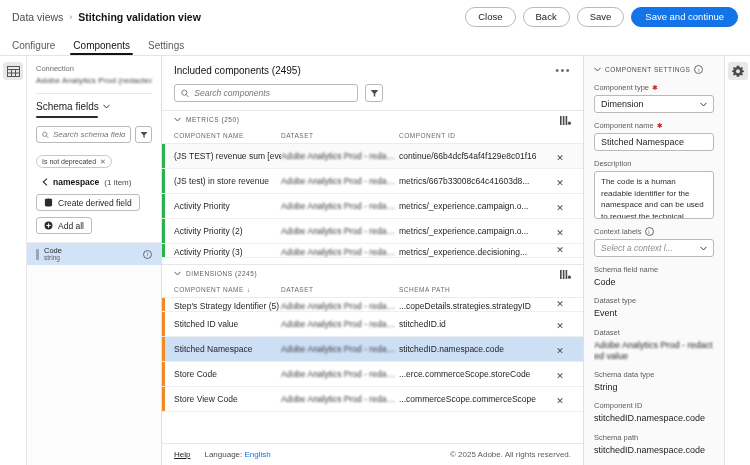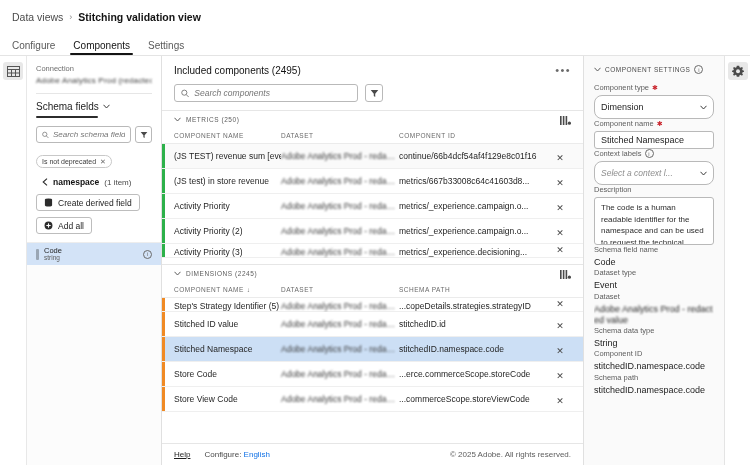--- a/index.html
+++ b/index.html
@@ -122,22 +122,22 @@
   .f-lang a { color:#1473e6; text-decoration:none; cursor:pointer; }
   .f-copy { margin-left:auto; font-size:8px; color:#5d5d5d; }
 
   
   .right { width:140px; flex:0 0 140px; background:#fafafa; display:flex; flex-direction:column;
            min-height:0; padding:9px 10px 0 10px; overflow:hidden; }
   .rp-head { display:flex; align-items:center; gap:4px; margin-bottom:9px; }
   .rp-title { font-size:6.5px; letter-spacing:.5px; color:#4a4a4a; }
   .flabel { font-size:7.5px; color:#5d5d5d; margin-bottom:3px; display:flex; align-items:center; gap:3px; }
   .req { color:#c9252d; font-size:7px; }
-  .fgroup { margin-bottom:0; }
-  .select { height:24px; border:1px solid #b9b9b9; border-radius:8px; background:#fff; display:flex; align-items:center;
+  .fgroup { margin-bottom:8px; }
+  .select { height:18px; border:1px solid #b9b9b9; border-radius:3px; background:#fff; display:flex; align-items:center;
             padding:0 6px; font-size:9px; color:#1d1d1d; cursor:pointer; }
   .select .chev { margin-left:auto; }
   .select.ph { color:#8e8e8e; font-style:italic; font-size:8.5px; }
   .input { height:18px; border:1px solid #b9b9b9; border-radius:3px; background:#fff; display:flex; align-items:center;
            padding:0 6px; font-size:9px; color:#1d1d1d; }
   .ta { height:48px; border:1px solid #b9b9b9; border-radius:3px; background:#fff; padding:4px 6px; font-size:8px;
         color:#2c2c2c; line-height:1.45; overflow:hidden; cursor:text; }
   .rovalue { font-size:9px; color:#1d1d1d; word-break:break-all; line-height:1.25; }
   .rovalue.blur { filter:blur(1.1px); }
   .rp-scroll { overflow:hidden; }
@@ -148,20 +148,26 @@
 <body>
 
 <div class="app">
 
   <div class="topbar">
     <div class="crumbs">
       <span class="crumb-root">Data views</span>
       <span class="crumb-sep">›</span>
       <span class="crumb-cur">Stitching validation view</span>
     </div>
+    <div class="topbtns">
+      <button class="btn">Close</button>
+      <button class="btn">Back</button>
+      <button class="btn">Save</button>
+      <button class="btn cta">Save and continue</button>
+    </div>
   </div>
 
   <div class="tabs">
     <div class="tab">Configure</div>
     <div class="tab active">Components</div>
     <div class="tab">Settings</div>
   </div>
 
   <div class="body">
 
@@ -384,32 +390,32 @@
             <span class="bar dim"></span>
             <span class="cell c-name">Store Code</span>
             <span class="cell c-ds ds">Adobe Analytics Prod - redacted</span>
             <span class="cell c-id">...erce.commerceScope.storeCode</span>
             <span class="c-x"><span class="x">✕</span></span>
           </div>
           <div class="row">
             <span class="bar dim"></span>
             <span class="cell c-name">Store View Code</span>
             <span class="cell c-ds ds">Adobe Analytics Prod - redacted</span>
-            <span class="cell c-id">...commerceScope.storeViewCode</span>
+            <span class="cell c-id">...commerceScope.commerceScope</span>
             <span class="c-x"><span class="x">✕</span></span>
           </div>
         </div>
       </div>
 
       <div style="flex:1"></div>
 
       <div class="footer">
         <span class="f-help">Help</span>
         <span class="f-lang">
-          <span>Configure:</span>
+          <span>Language:</span>
           <a>English</a>
         </span>
         <span class="f-copy">© 2025 Adobe. All rights reserved.</span>
       </div>
     </div>
 
     <div class="right">
       <div class="rp-head">
         <svg width="7" height="5" viewBox="0 0 7 5">
           <path d="M0.5 0.8 L3.5 4 L6.5 0.8" fill="none" stroke="#5d5d5d" stroke-width="1"></path>
@@ -436,38 +442,38 @@
           <div class="flabel">
             <span>Component name</span>
             <span class="req">✱</span>
           </div>
           <div class="input">
             <span>Stitched Namespace</span>
           </div>
         </div>
 
         <div class="fgroup">
+          <div class="flabel">Description</div>
+          <div class="ta">The code is a human readable identifier for the namespace and can be used to request the technical</div>
+        </div>
+
+        <div class="fgroup">
           <div class="flabel">
             <span>Context labels</span>
             <span class="circ-info">i</span>
           </div>
           <div class="select ph">
             <span>Select a context l...</span>
             <svg class="chev" width="7" height="5" viewBox="0 0 7 5">
               <path d="M0.5 0.8 L3.5 4 L6.5 0.8" fill="none" stroke="#3a3a3a" stroke-width="1"></path>
             </svg>
           </div>
         </div>
 
         <div class="fgroup">
-          <div class="flabel">Description</div>
-          <div class="ta">The code is a human readable identifier for the namespace and can be used to request the technical</div>
-        </div>
-
-        <div class="fgroup">
           <div class="flabel">Schema field name</div>
           <div class="rovalue">Code</div>
         </div>
 
         <div class="fgroup">
           <div class="flabel">Dataset type</div>
           <div class="rovalue">Event</div>
         </div>
 
         <div class="fgroup">

